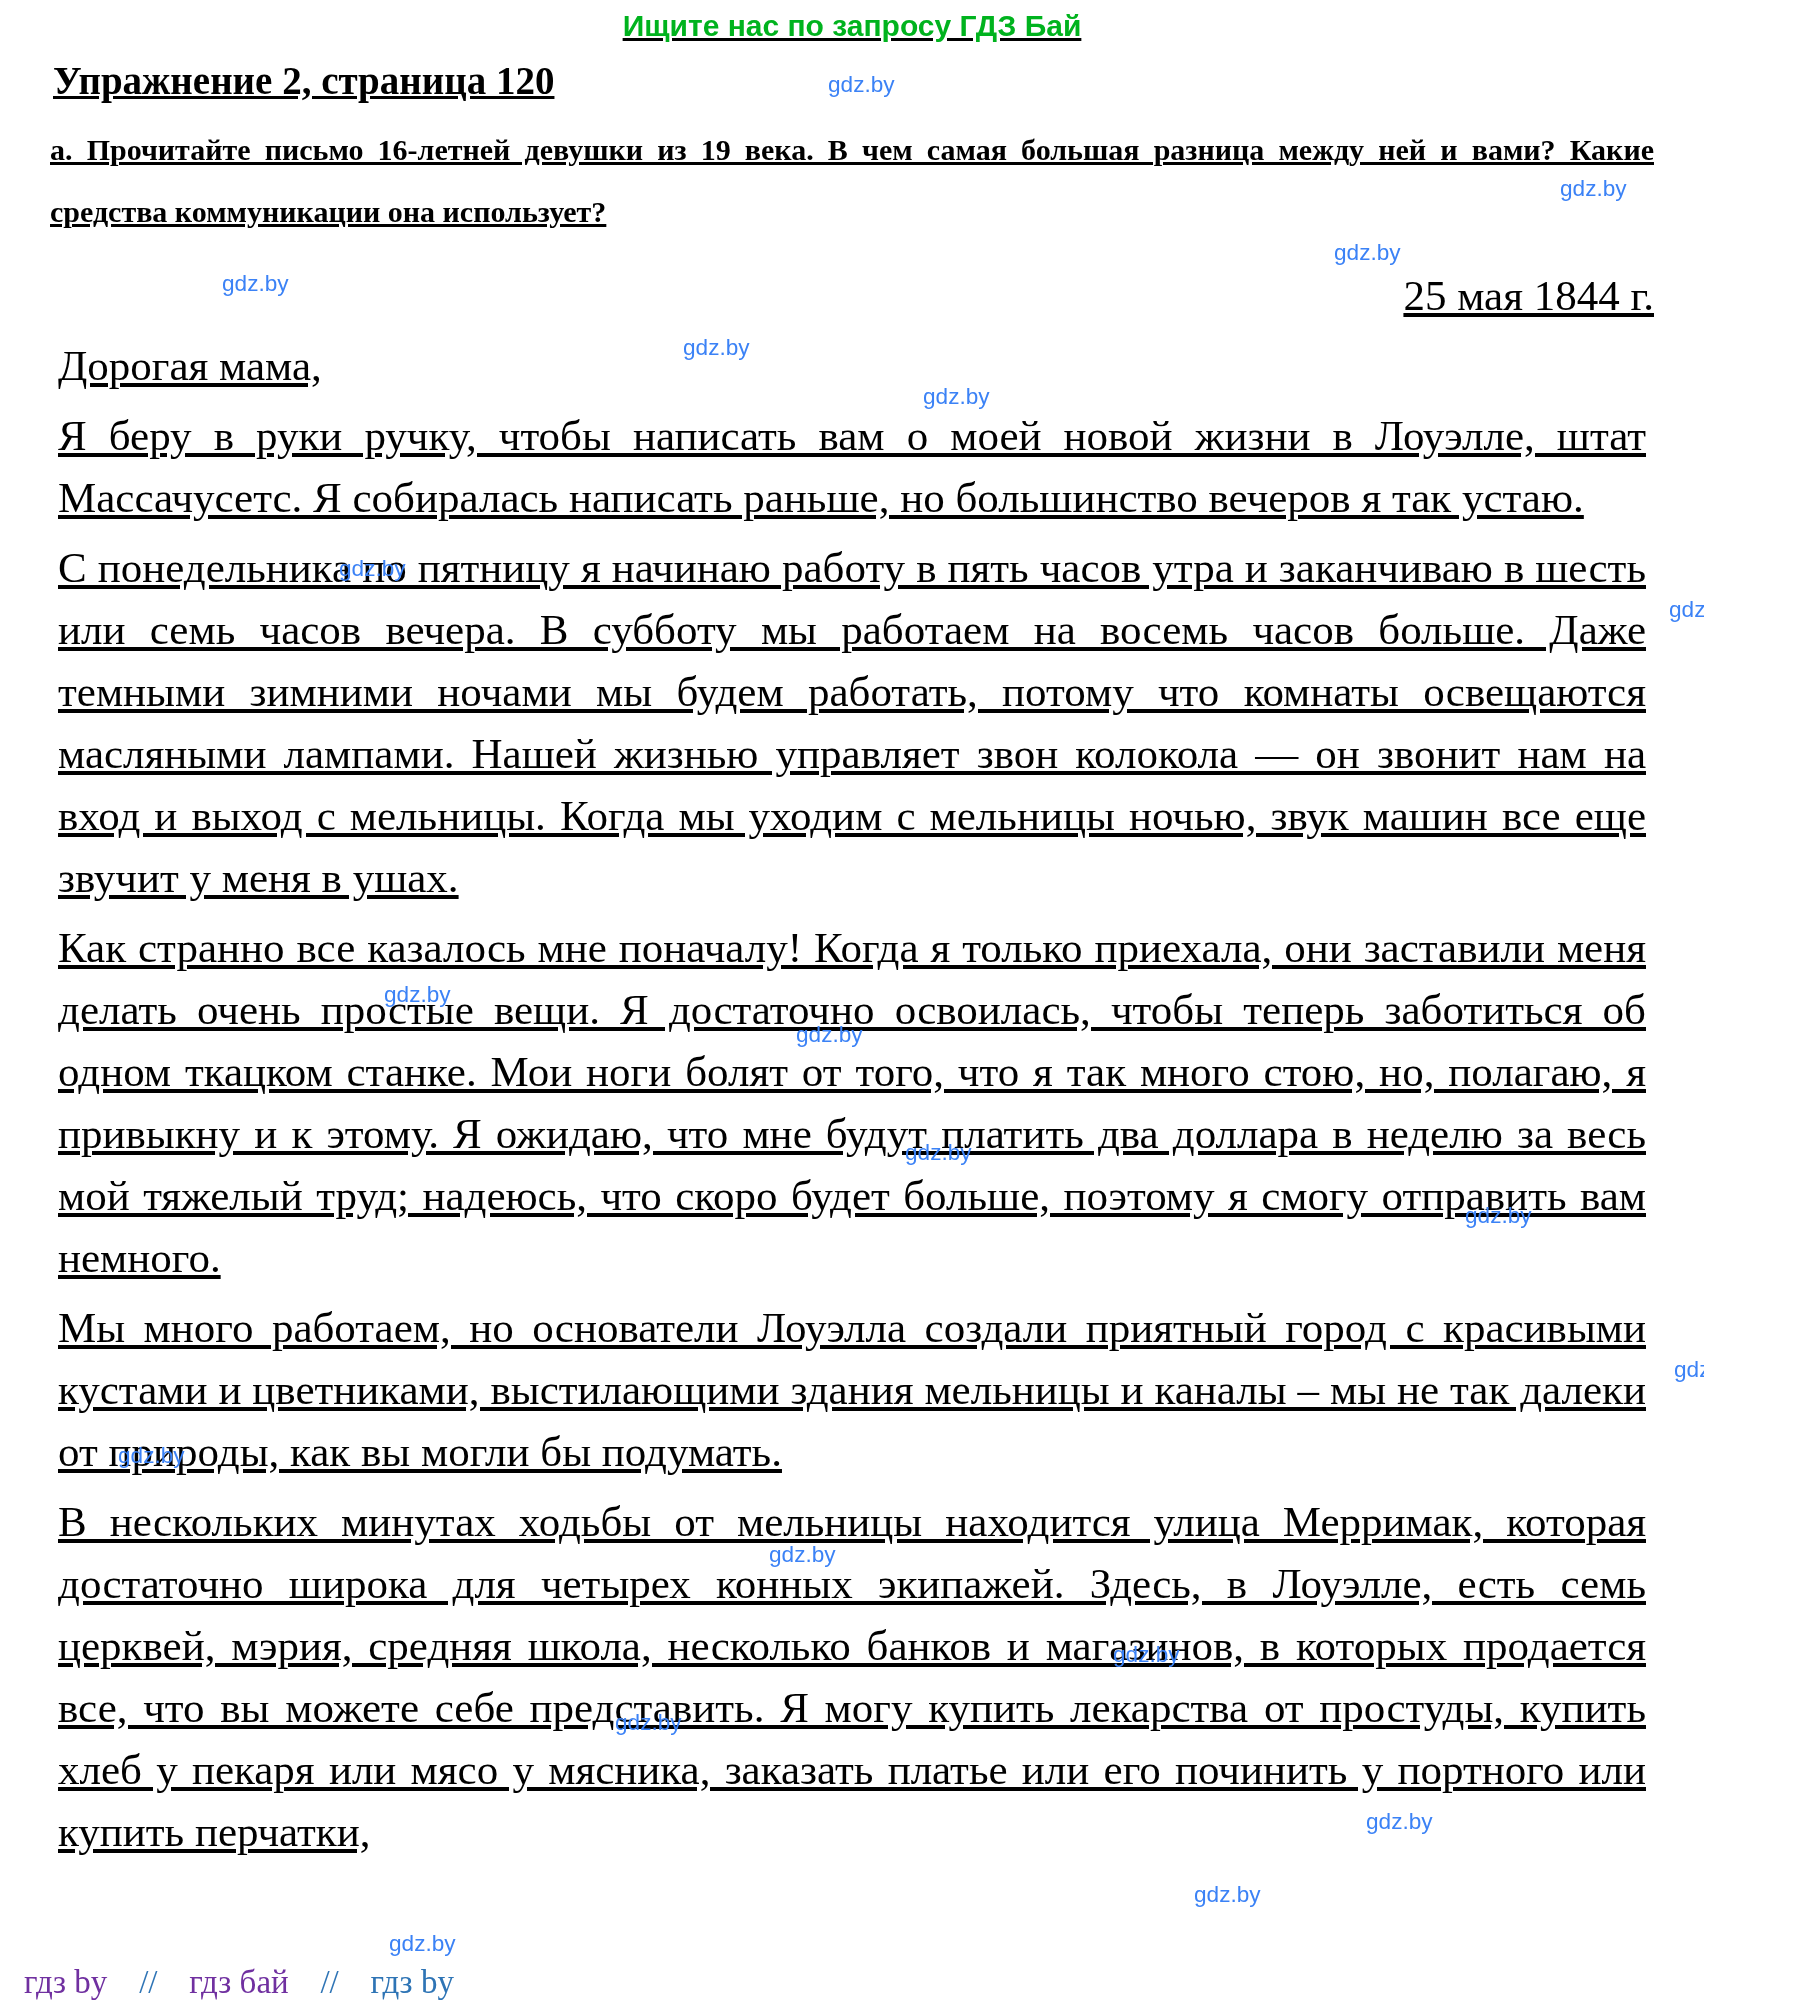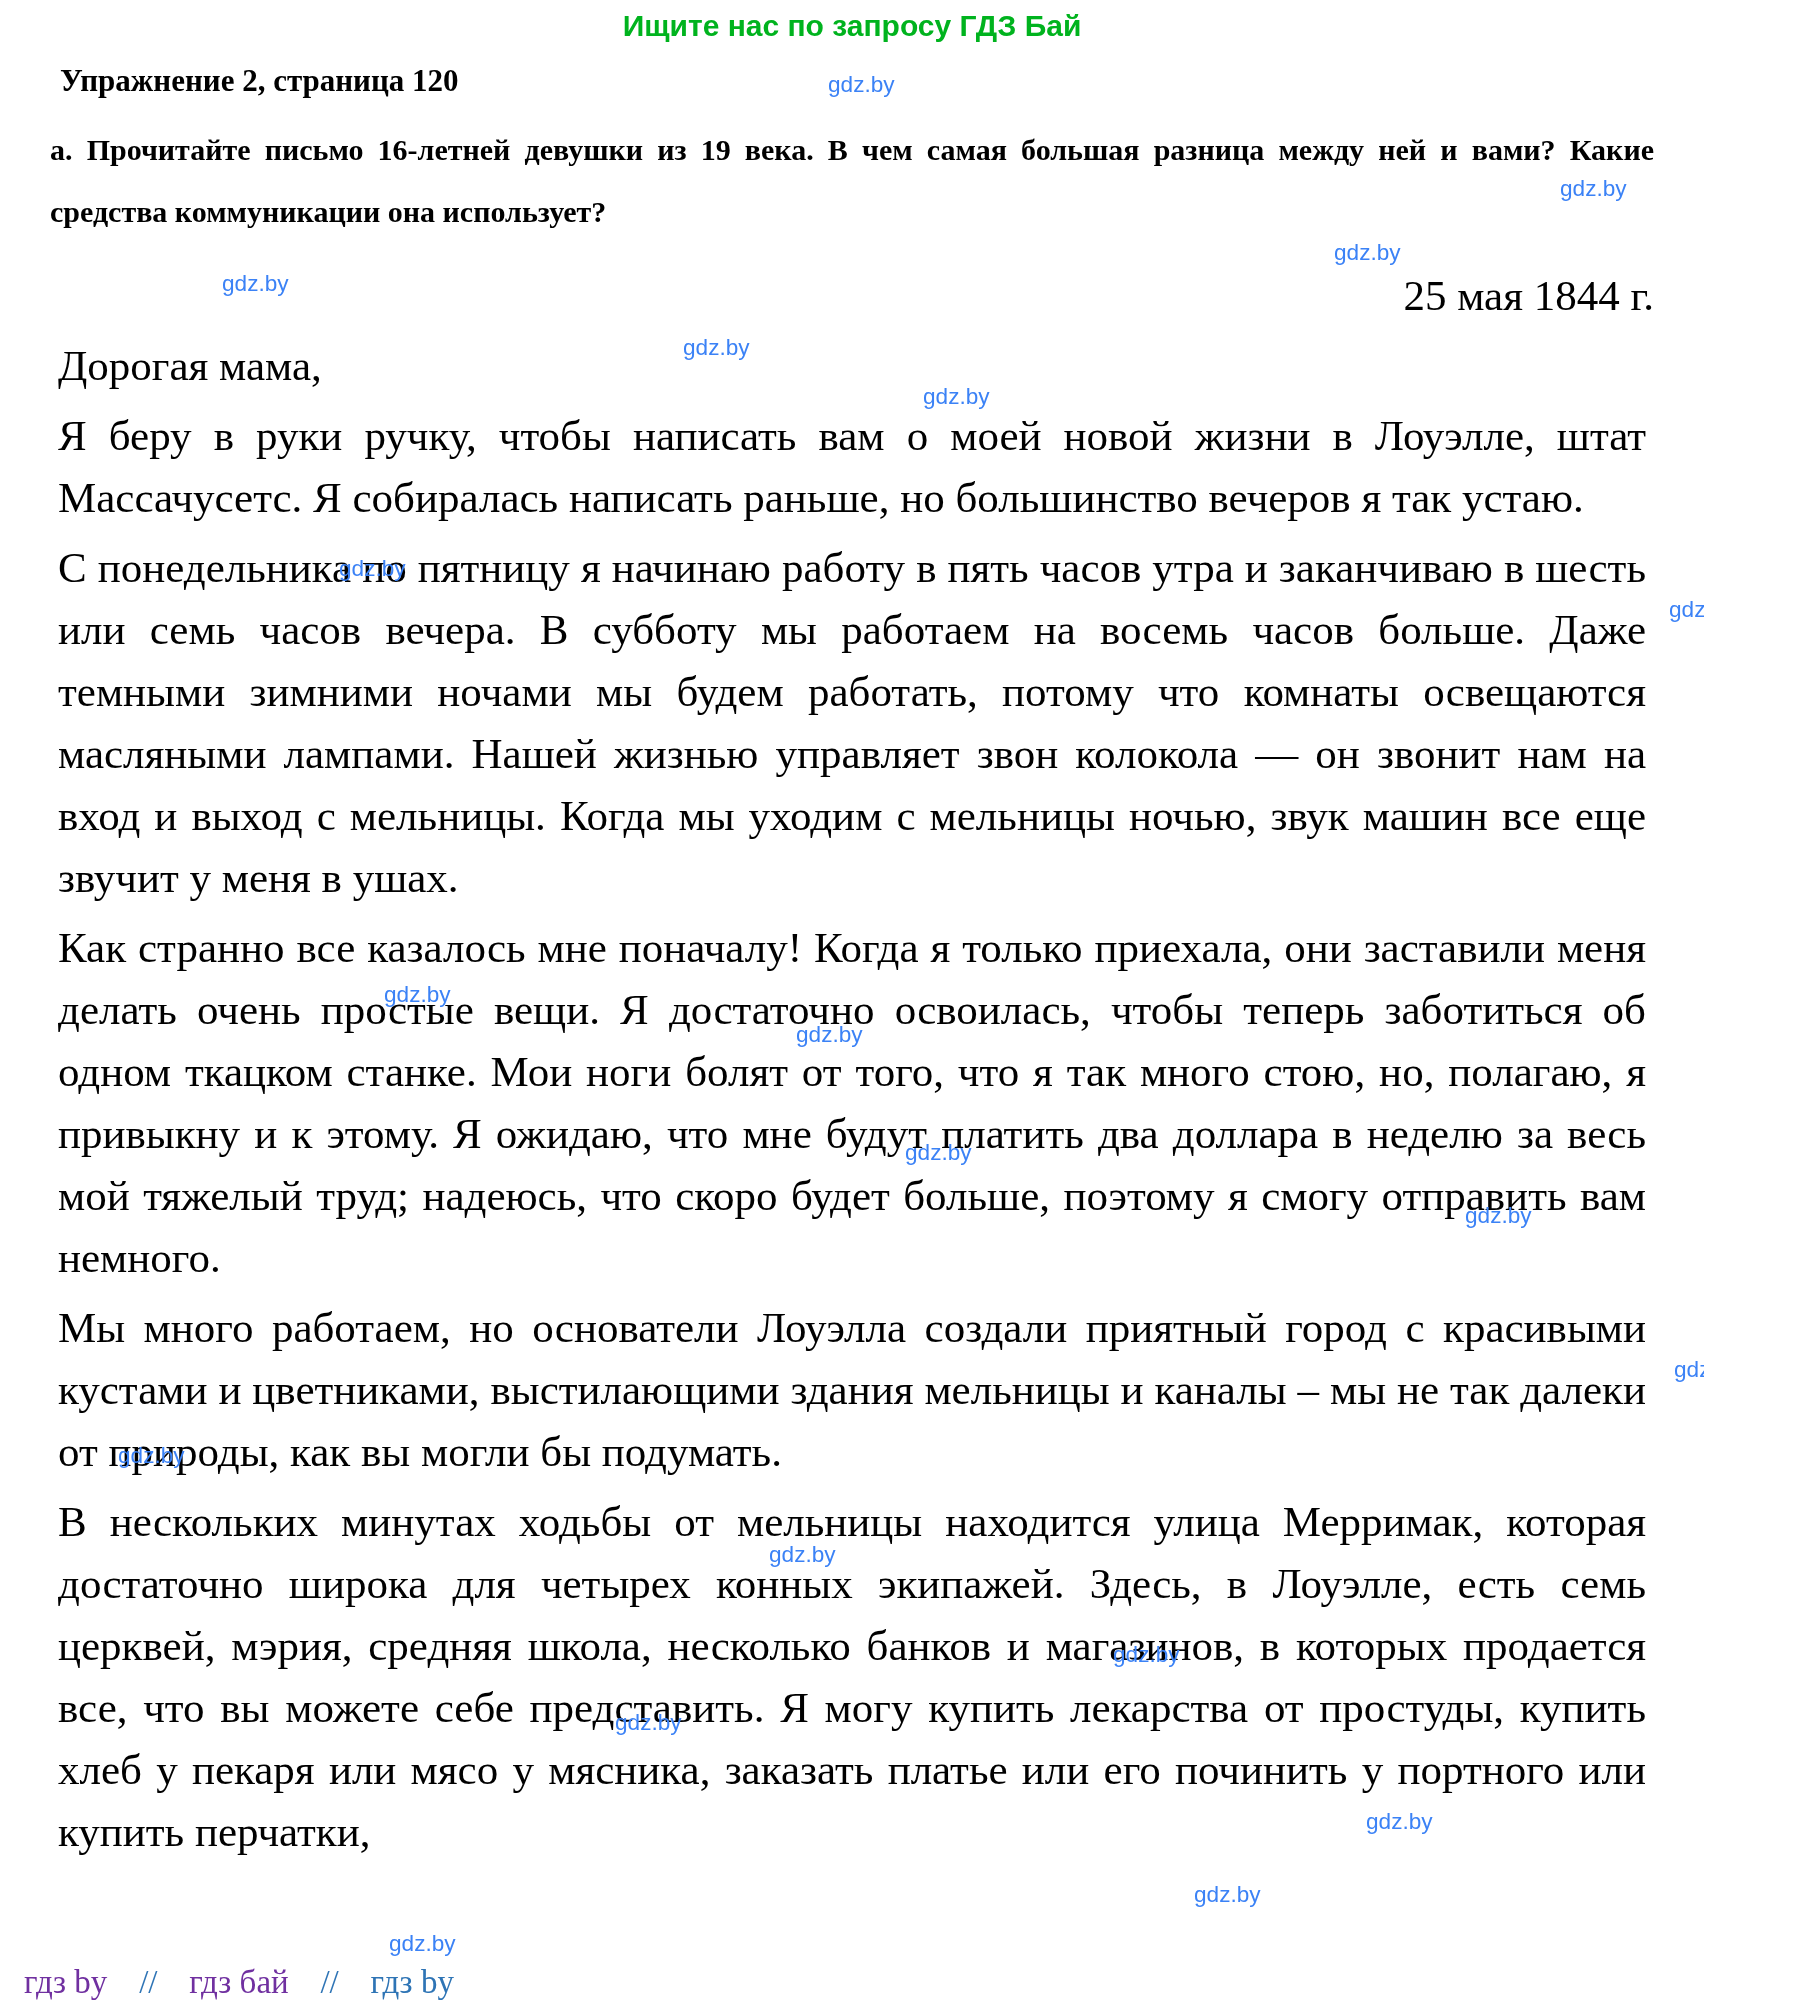--- a/index.html
+++ b/index.html
@@ -6,34 +6,35 @@
   #page {
     position: relative;
     width: 1704px;
     height: 2012px;
     background: #ffffff;
     box-sizing: border-box;
     padding: 7.2px 50px 0 50px;
     overflow: hidden;
     font-family: "Liberation Serif", "DejaVu Serif", serif;
     color: #000000;
+    text-decoration: underline;
   }
   .top-note {
     text-align: center;
     font-family: "Liberation Sans", "DejaVu Sans", sans-serif;
     font-size: 30px;
     font-weight: bold;
     color: #00b31e;
     height: 38px;
     line-height: 38px;
   }
   .title {
-    font-size: 31px;
+    font-size: 39px;
     font-weight: bold;
-    margin: 9px 0 0 10px;
+    margin: 9px 0 0 3px;
     line-height: 54px;
   }
   .task {
     font-size: 30px;
     font-weight: bold;
     line-height: 62px;
     text-align: justify;
     margin: 11px 0 0 0;
   }
   .date-line {

